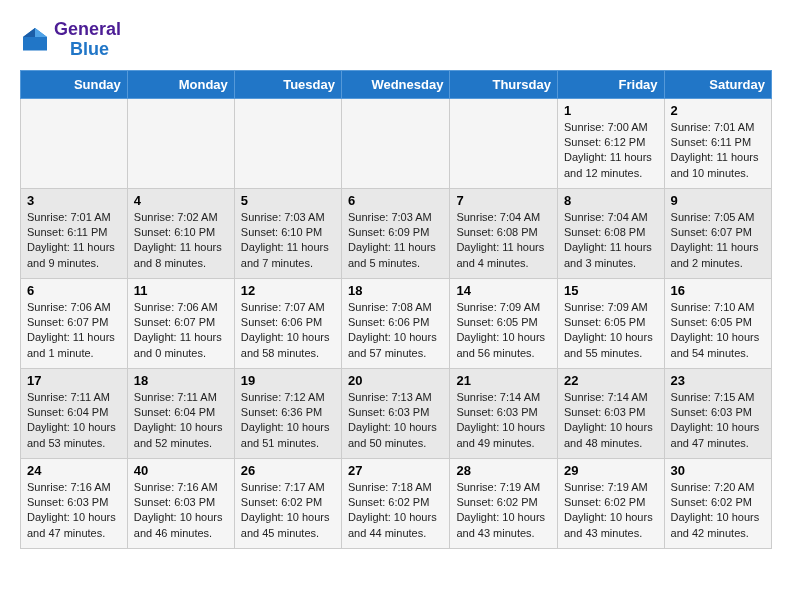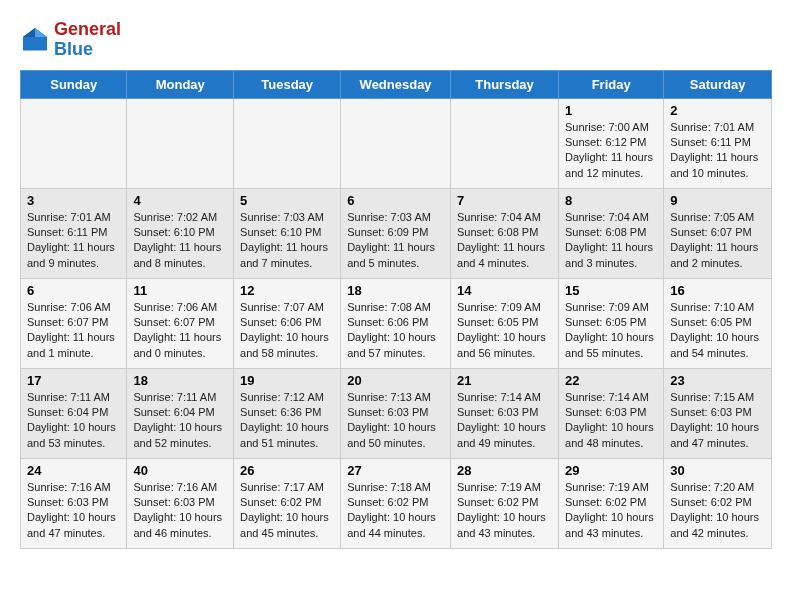--- a/index.html
+++ b/index.html
@@ -21,21 +21,21 @@
       align-items: center;
       gap: 4px;
     }
     .logo-text {
       font-size: 18px;
       font-weight: bold;
       color: #333;
       line-height: 1.1;
     }
     .logo-text span {
-      color: #b91c1c;
+      color: #4c1d95;
     }
     .logo-icon {
       width: 30px;
       height: 30px;
     }
     .title-block {
       text-align: right;
     }
     .title-block h1 {
       font-size: 32px;
@@ -50,22 +50,22 @@
     table {
       width: 100%;
       border-collapse: collapse;
       font-size: 11px;
     }
     thead tr {
       background-color: #2176c7;
       color: #fff;
     }
     thead th {
-      padding: 6px 18px;
-      text-align: center;
+      padding: 6px 6px;
+      text-align: right;
       font-size: 13px;
       font-weight: bold;
       border: 1px solid #5599d9;
     }
     tbody tr {
       vertical-align: top;
     }
     tbody tr:nth-child(odd) {
       background-color: #f5f5f5;
     }
@@ -95,21 +95,21 @@
 
 <div class="header">
   <div class="logo">
     <svg class="logo-icon" viewBox="0 0 40 40">
       <polygon points="20,4 36,16 36,34 4,34 4,16" fill="#2176c7"></polygon>
       <polygon points="20,4 36,16 20,16" fill="#4fa3e8"></polygon>
       <polygon points="20,4 4,16 20,16" fill="#1a5da8"></polygon>
     </svg>
     <div class="logo-text">
       <div><span>General</span></div>
-      <div style="color:#2176c7;">Blue</div>
+      <div style="color:#2176c7;margin-left:16px;">Blue</div>
     </div>
   </div>
   <div class="title-block">
     <h1></h1>
     <h2></h2>
   </div>
 </div>
 
 <table>
   <thead>

